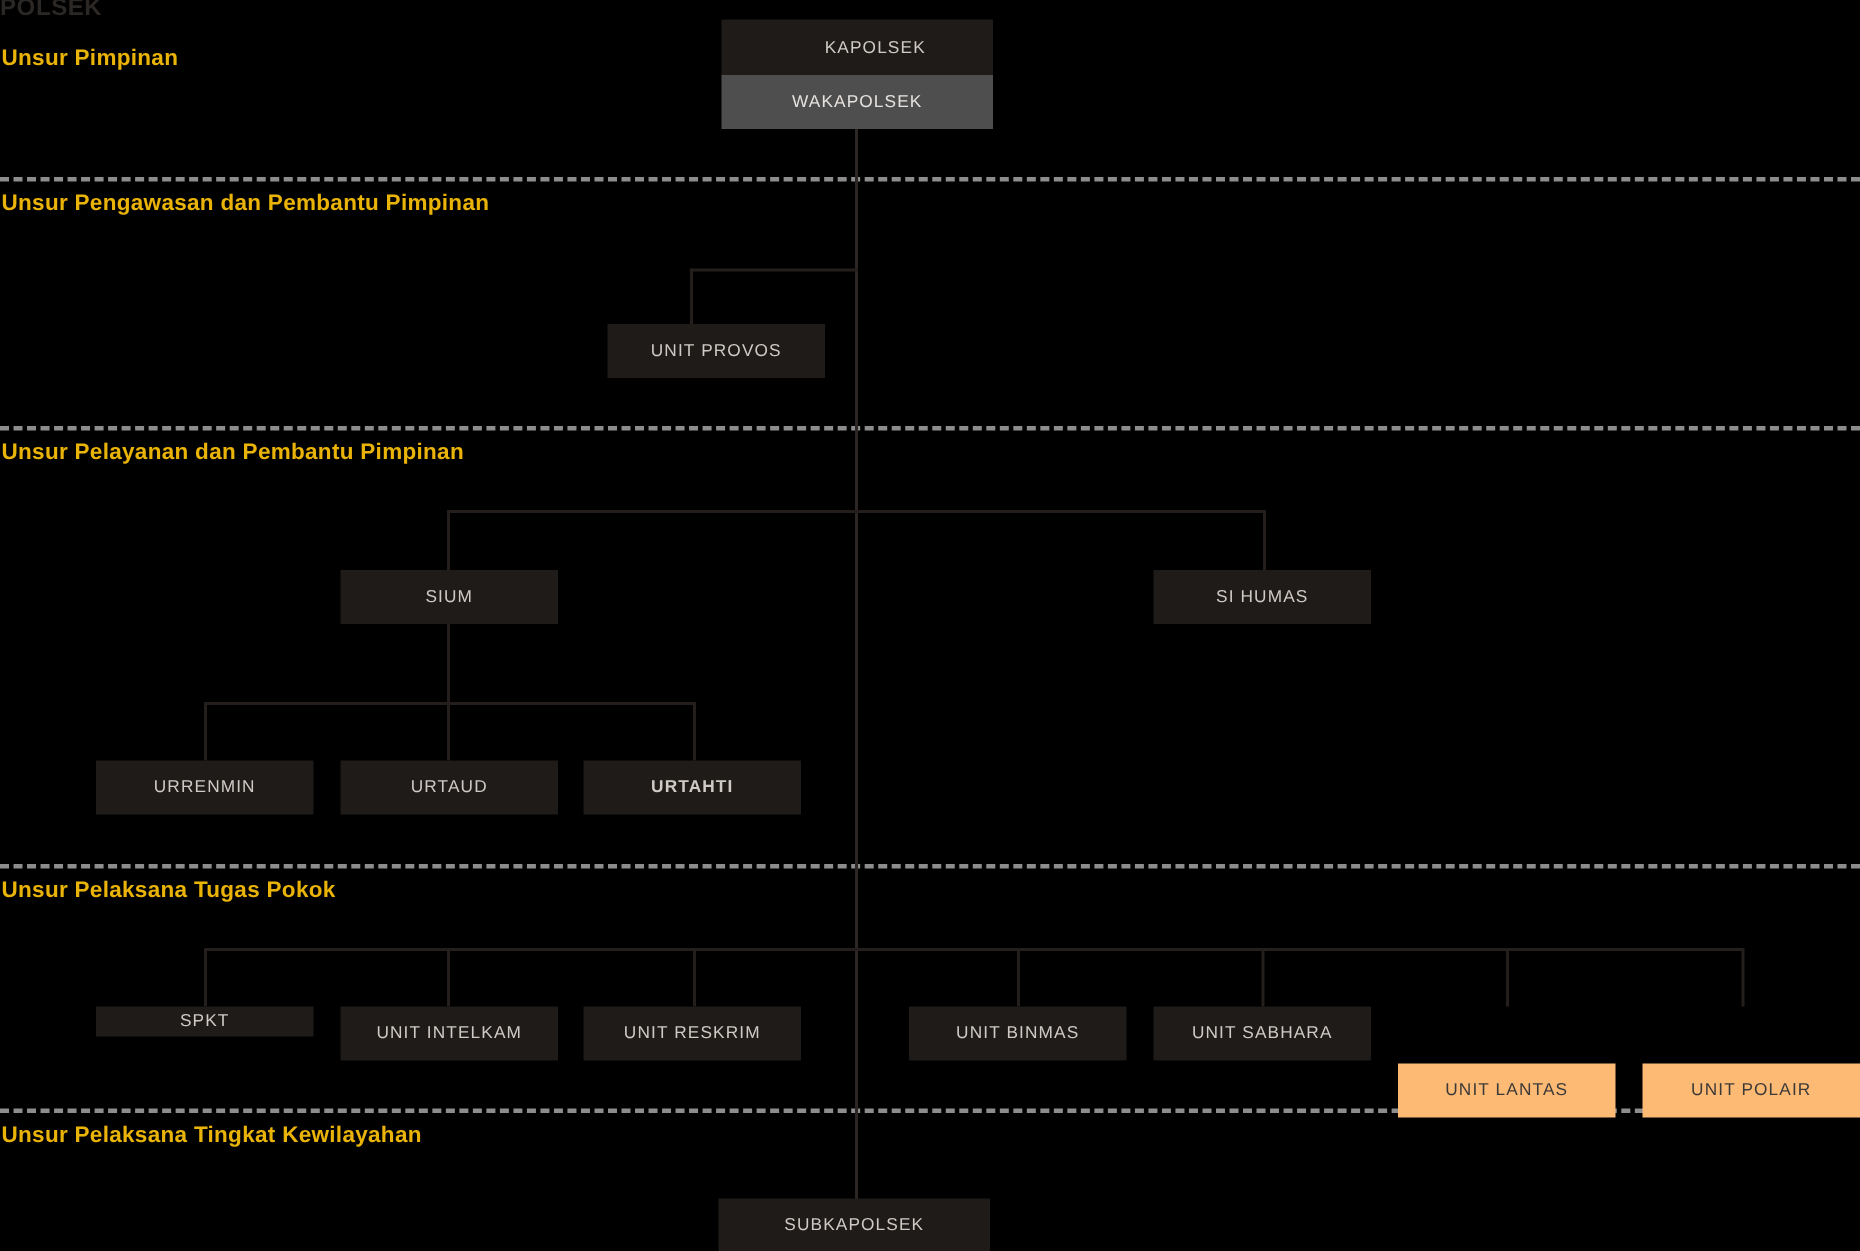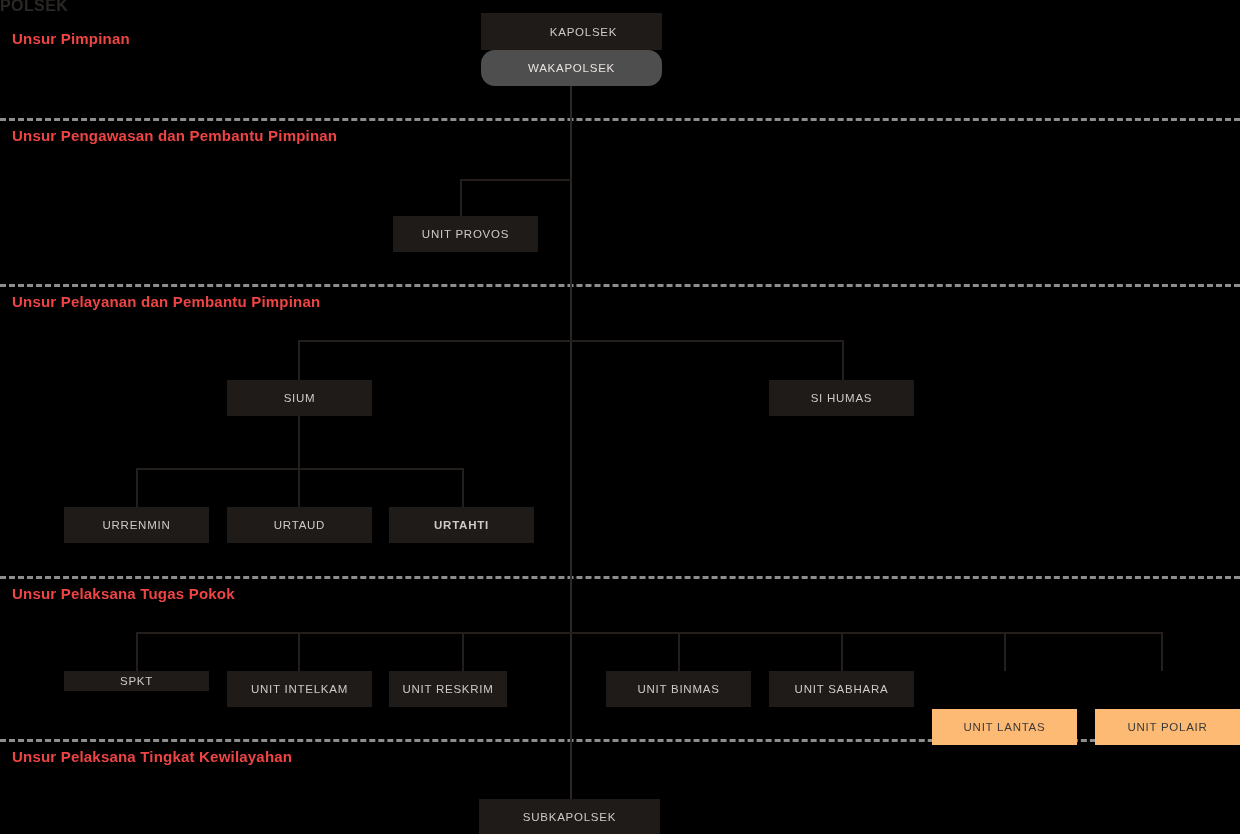--- a/index.html
+++ b/index.html
@@ -18,25 +18,25 @@
   
   .divider {
     position:absolute;
     left:0; width:1240px; height:0;
     border-top:3px dashed #8d8d8d;
   }
 
   
   .sec-label {
     position:absolute;
-    left:12px;
+    left:1px;
     font-size:15px;
     font-weight:bold;
     letter-spacing:0.2px;
-    color:#ef4444;
+    color:#eab308;
     white-space:nowrap;
   }
   .title-polsek {
     position:absolute;
     left:0; top:-3px;
     font-size:16px;
     font-weight:bold;
     color:#2b2724;
     letter-spacing:0.4px;
     white-space:nowrap;
@@ -83,25 +83,25 @@
   <div class="sec-label" style="top:748px;">Unsur Pelaksana Tingkat Kewilayahan</div>
 
   <div class="divider" style="top:118px;"></div>
   <div class="divider" style="top:284px;"></div>
   <div class="divider" style="top:576px;"></div>
   <div class="divider" style="top:739px;"></div>
 
   <div class="vline trunk" style="left:570px; top:86px; height:714px;"></div>
 
   <div class="node dark" style="left:481px; top:13px; width:181px; height:37px;padding-left:24px;">KAPOLSEK</div>
-  <div class="node grey" style="left:481px; top:50px; width:181px; height:36px;border-radius:14px;">WAKAPOLSEK</div>
+  <div class="node grey" style="left:481px; top:50px; width:181px; height:36px;">WAKAPOLSEK</div>
 
   <div class="hline" style="left:460px; top:179px; width:112px;"></div>
   <div class="vline" style="left:460px; top:179px; height:37px;"></div>
-  <div class="node dark" style="left:393px; top:216px; width:145px; height:36px;">UNIT PROVOS</div>
+  <div class="node dark" style="left:405px; top:216px; width:145px; height:36px;">UNIT PROVOS</div>
 
   <div class="hline" style="left:298px; top:340px; width:546px;"></div>
   <div class="vline" style="left:298px; top:340px; height:40px;"></div>
   <div class="vline" style="left:842px; top:340px; height:40px;"></div>
 
   <div class="node dark" style="left:227px; top:380px; width:145px; height:36px;">SIUM</div>
   <div class="node dark" style="left:769px; top:380px; width:145px; height:36px;">SI HUMAS</div>
 
   <div class="vline" style="left:298px; top:416px; height:52px;"></div>
   <div class="hline" style="left:136px; top:468px; width:328px;"></div>
@@ -117,21 +117,21 @@
   <div class="vline" style="left:136px;  top:632px; height:39px;"></div>
   <div class="vline" style="left:298px;  top:632px; height:39px;"></div>
   <div class="vline" style="left:462px;  top:632px; height:39px;"></div>
   <div class="vline" style="left:678px;  top:632px; height:39px;"></div>
   <div class="vline" style="left:841px;  top:632px; height:39px;"></div>
   <div class="vline" style="left:1004px; top:632px; height:39px;"></div>
   <div class="vline" style="left:1161px; top:632px; height:39px;"></div>
 
   <div class="node dark" style="left:64px;   top:671px; width:145px; height:20px;">SPKT</div>
   <div class="node dark" style="left:227px;  top:671px; width:145px; height:36px;">UNIT INTELKAM</div>
-  <div class="node dark" style="left:389px;  top:671px; width:118px; height:36px;">UNIT RESKRIM</div>
+  <div class="node dark" style="left:389px;  top:671px; width:145px; height:36px;">UNIT RESKRIM</div>
   <div class="node dark" style="left:606px;  top:671px; width:145px; height:36px;">UNIT BINMAS</div>
   <div class="node dark" style="left:769px;  top:671px; width:145px; height:36px;">UNIT SABHARA</div>
   <div class="node light" style="left:932px;  top:671px; width:145px; height:36px;">UNIT LANTAS</div>
   <div class="node light" style="left:1095px; top:671px; width:145px; height:36px;">UNIT POLAIR</div>
 
   <div class="node dark" style="left:479px; top:799px; width:181px; height:36px;">SUBKAPOLSEK</div>
 
 </div>
 
 </body></html>

